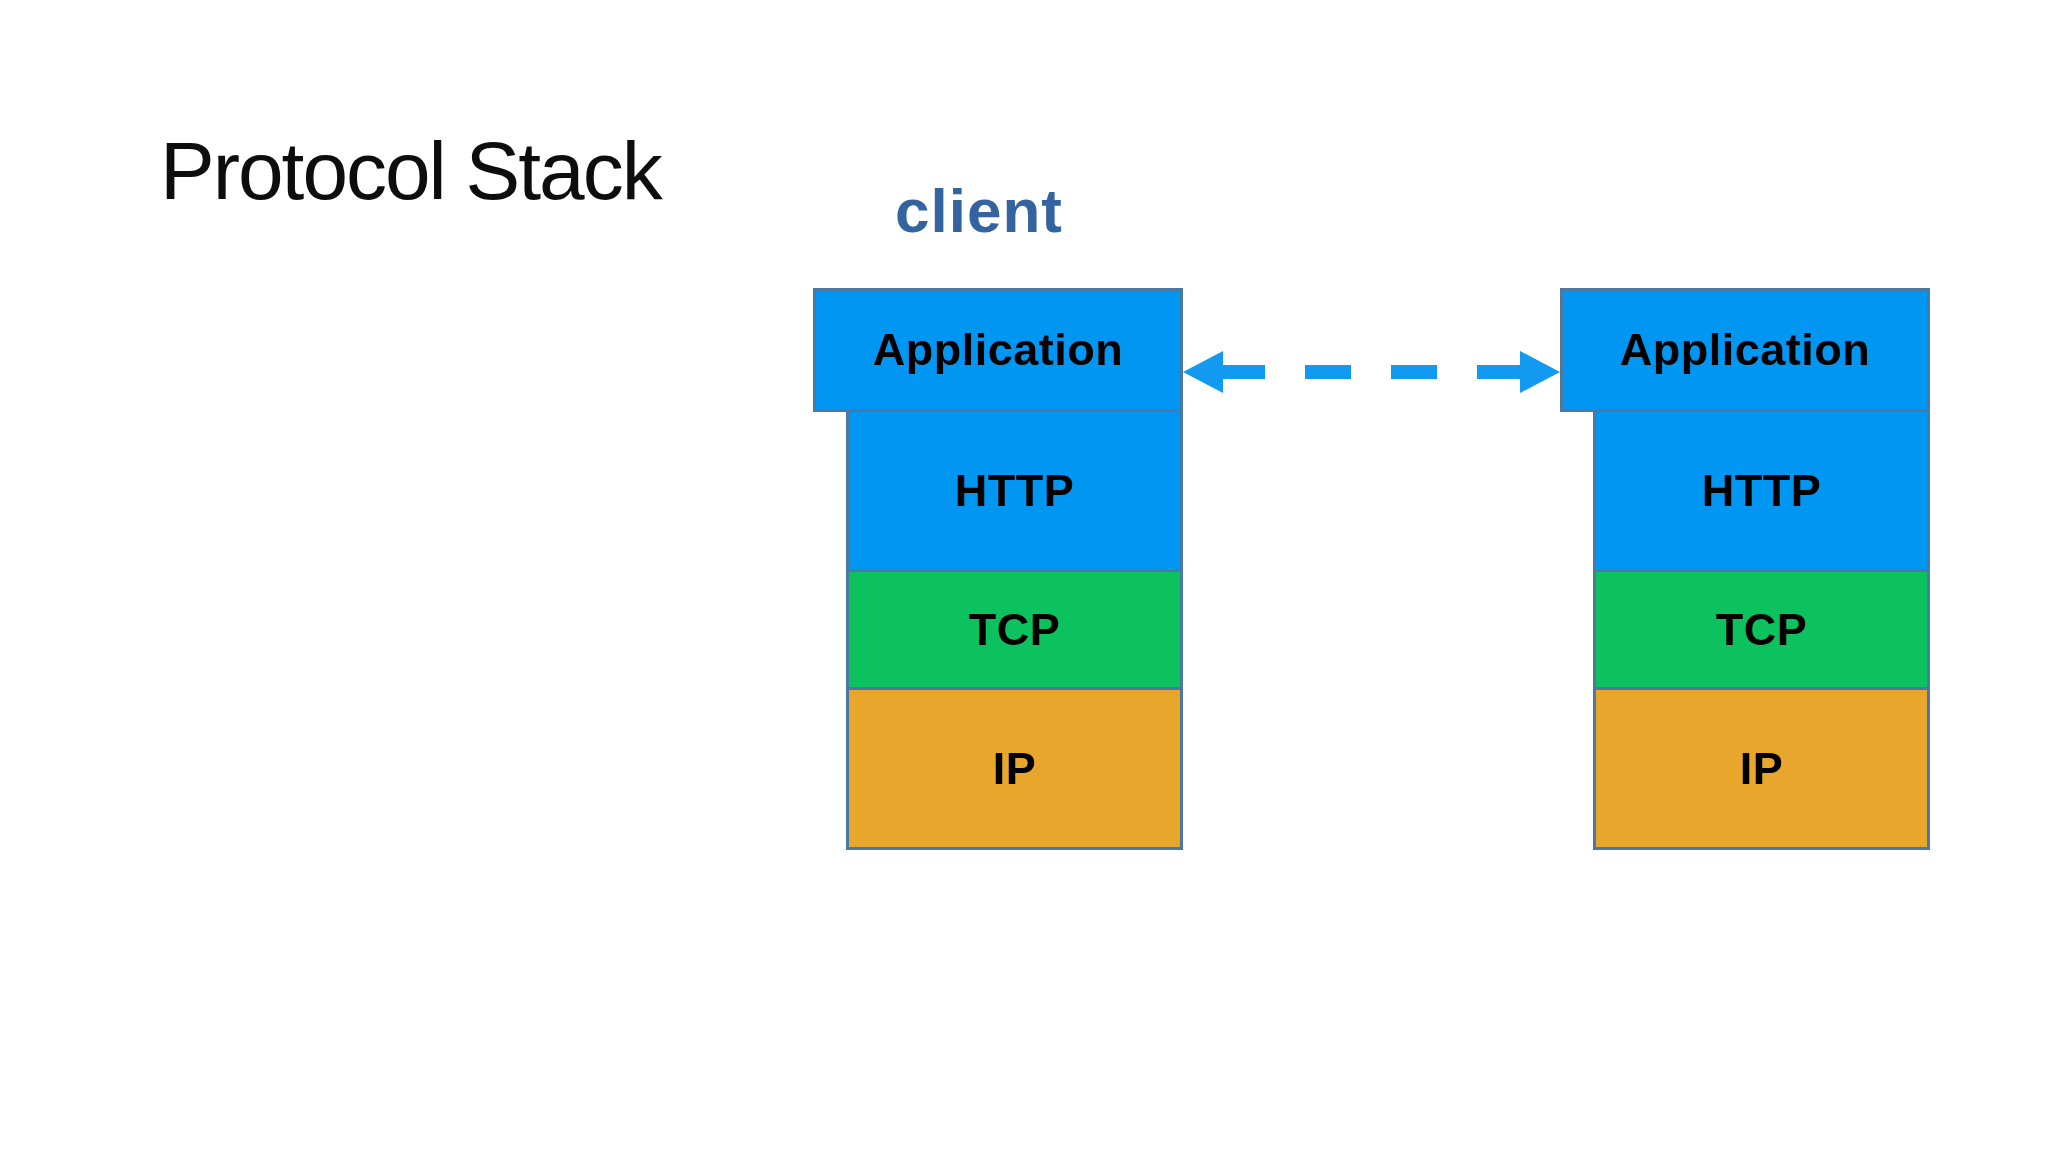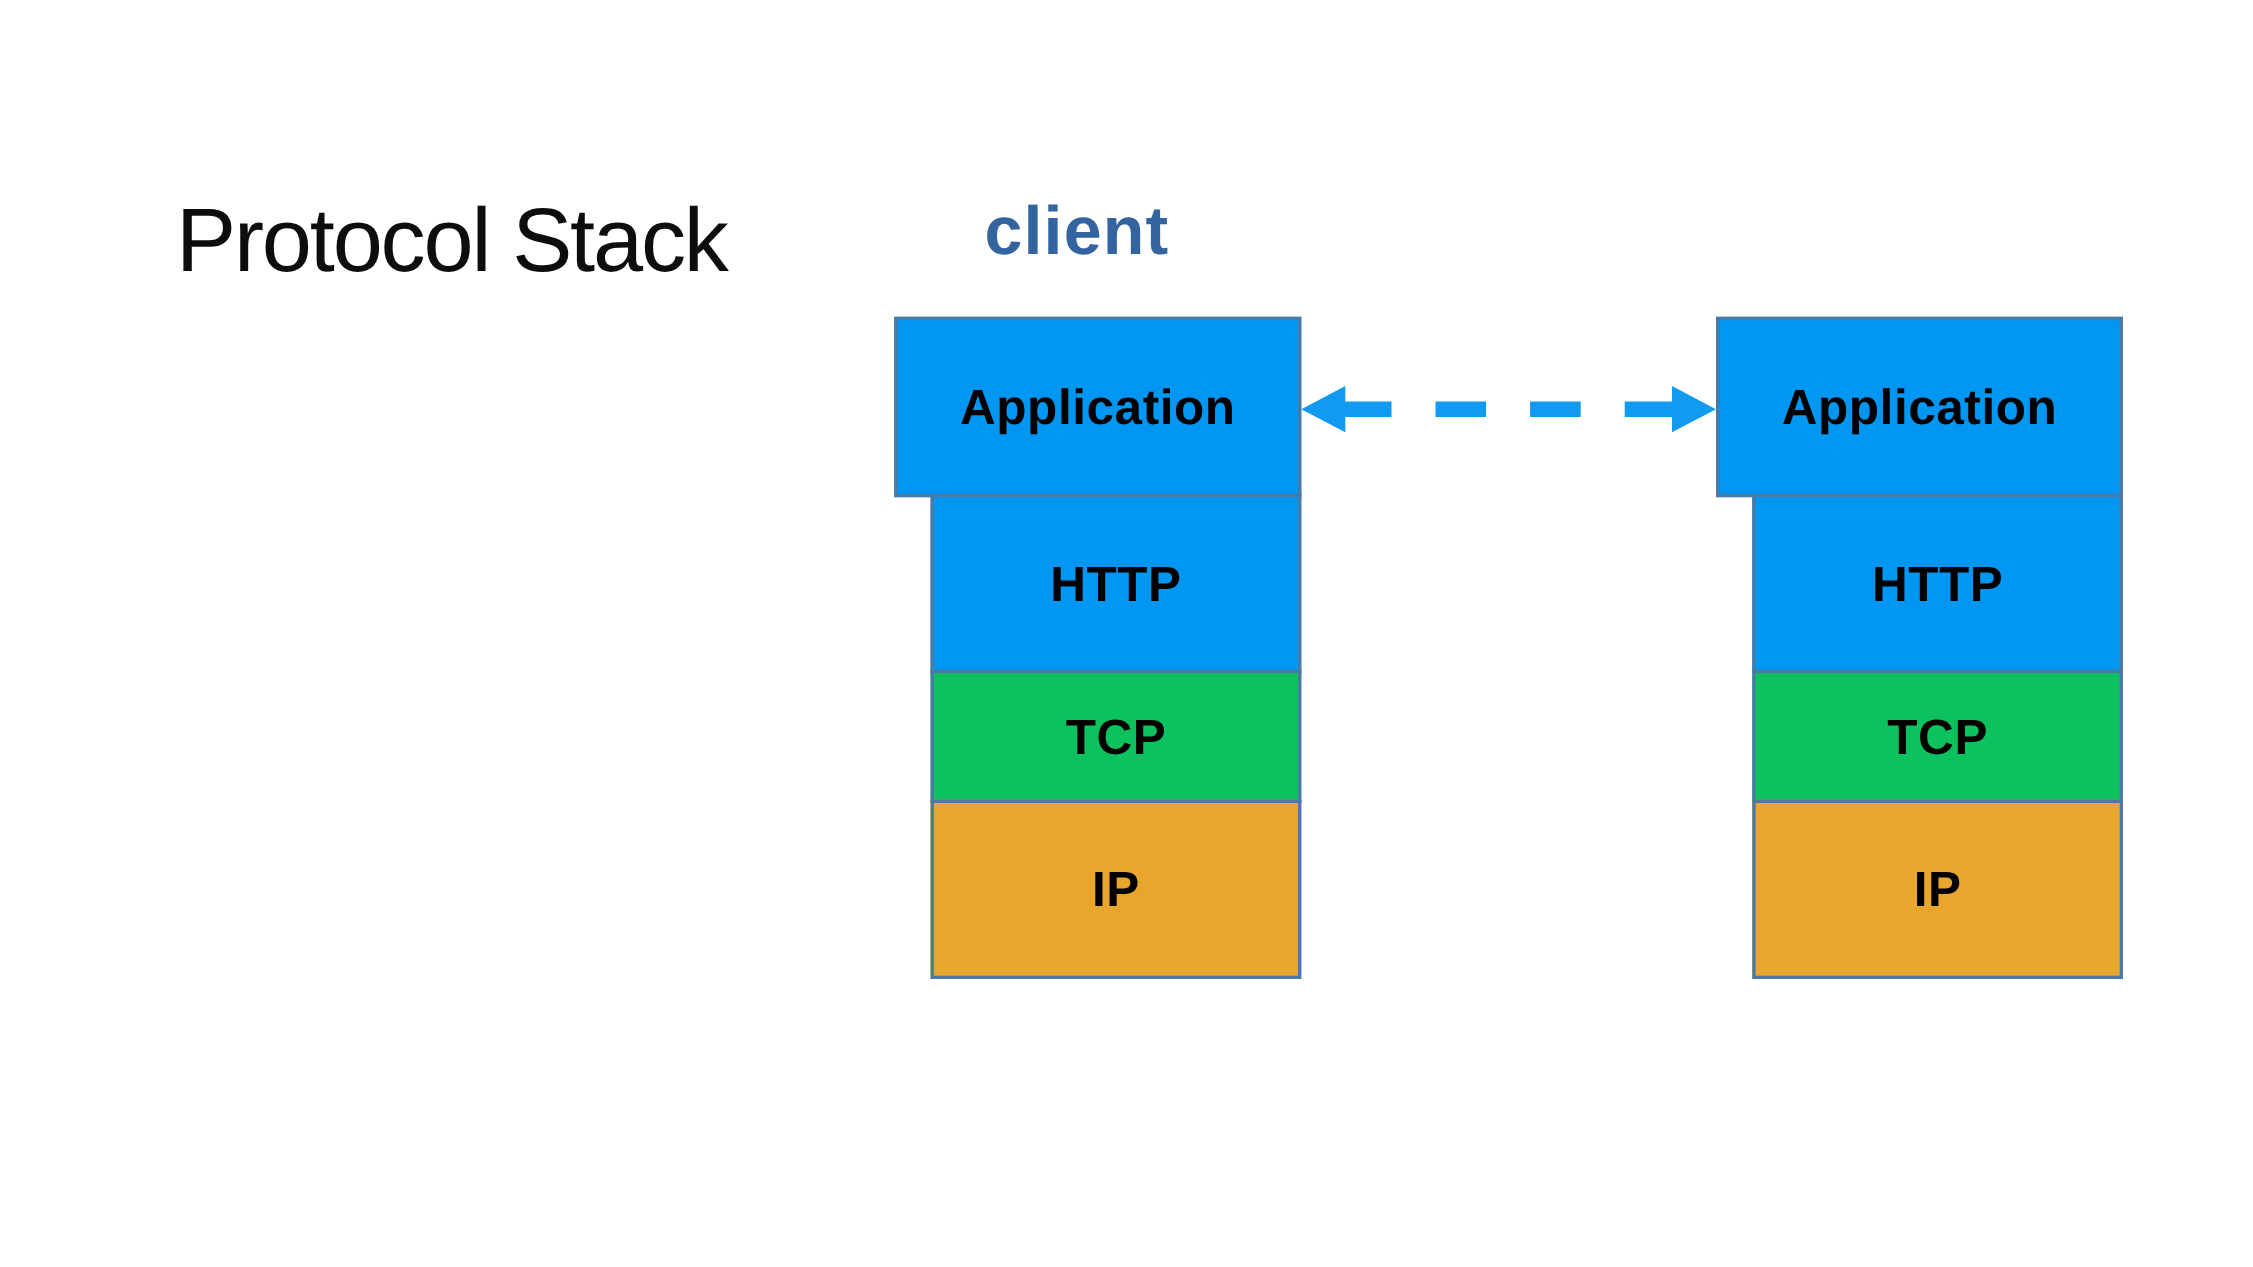--- a/index.html
+++ b/index.html
@@ -18,21 +18,20 @@
   .slide-title {
     position: absolute;
     left: 160px;
     top: 130px;
     font-size: 82px;
     font-weight: 300;
     letter-spacing: -2px;
     line-height: 1;
     color: var(--title-color, #111);
     white-space: nowrap;
-    margin-top: 48px;
   }
   .col-label {
     position: absolute;
     top: 180px;
     width: 370px;
     text-align: center;
     font-size: 62px;
     font-weight: bold;
     letter-spacing: 1px;
     line-height: 1;
@@ -55,21 +54,21 @@
     border: 3px solid var(--layer-border, #4b79a3);
     display: flex;
     align-items: center;
     justify-content: center;
     font-size: 45px;
     font-weight: bold;
     color: var(--layer-text, #000);
     letter-spacing: 0.5px;
   }
   .layer + .layer { margin-top: -3px; margin-left: 33px; }
-  .layer-app  { height: 164px; background: var(--layer-blue, #0096f2); }
+  .layer-app  { height: 124px; background: var(--layer-blue, #0096f2); }
   .layer-http { height: 163px; background: var(--layer-blue, #0096f2); }
   .layer-tcp  { height: 121px; background: var(--layer-green, #0cc25e); }
   .layer-ip   { height: 163px; background: var(--layer-orange, #e9a62d); }
 
   .physical {
     position: absolute;
     left: 813px;
     top: 928px;
     width: 1117px;
     height: 175px;

